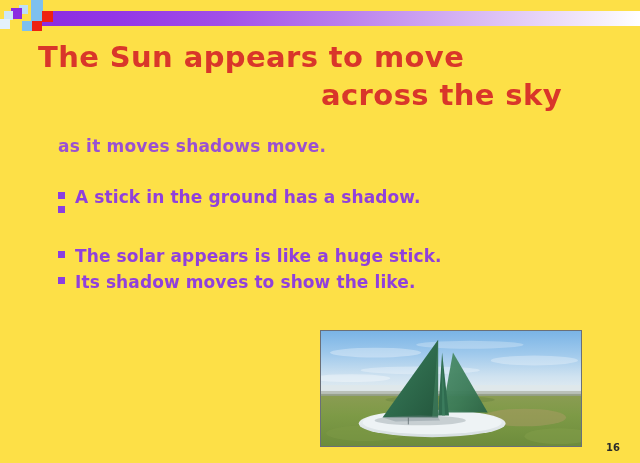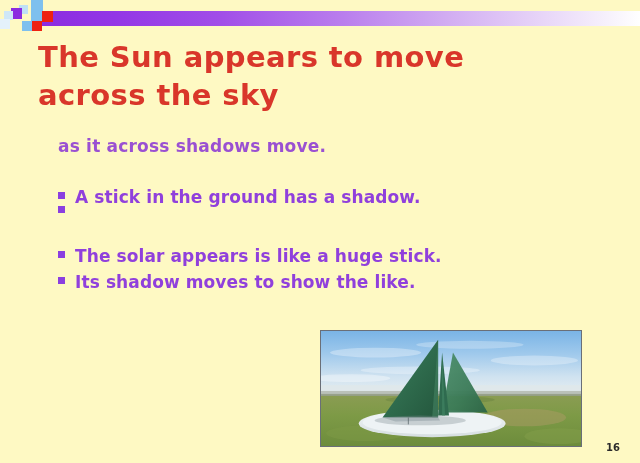--- a/index.html
+++ b/index.html
@@ -13,21 +13,21 @@
     font-family: "DejaVu Sans", sans-serif;
     overflow: hidden;
     position: relative;
   }
 
   #slide {
     position: absolute;
     left: 0; top: 0;
     width: 640px;
     height: 463px;
-    background: #fef9c3;
+    background: #fde047;
     overflow: hidden;
   }
 
   
   .deco-band {
     position: absolute;
     left: 0;
     top: 0;
     width: 640px;
     height: 34px;
@@ -62,21 +62,21 @@
   .title-line {
     color: #d9362a;
     font-family: "DejaVu Sans", sans-serif;
     font-weight: bold;
     font-size: 29px;
     letter-spacing: 0.4px;
     line-height: 38px;
     white-space: nowrap;
   }
   .title-line-1 { margin-left: 38px; text-align: left; }
-  .title-line-2 { margin-left: 38px; text-align: left; padding-right: 58px; }
+  .title-line-2 { margin-left: 38px; text-align: right; padding-right: 58px; }
 
   
   .body-block {
     position: absolute;
     left: 58px;
     top: 134px;
     width: 520px;
     color: #9a4fd4;
   }
   .lead-line {
@@ -161,21 +161,21 @@
       </div>
   </div>
 
   <div class="title-block">
     <div class="title-line title-line-1">The Sun appears to move</div>
     <div class="title-line title-line-2">across the sky</div>
   </div>
 
   <div class="body-block">
 
-    <div class="lead-line">as it across shadows move.</div>
+    <div class="lead-line">as it moves shadows move.</div>
 
     <div class="bullet-group">
       <div class="bullet-row">
         <span class="bullet-marker"></span>
         <span class="bullet-text">A stick in the ground has a shadow.</span>
       </div>
       <div class="bullet-row">
         <span class="bullet-marker"></span>
       </div>
     </div>

